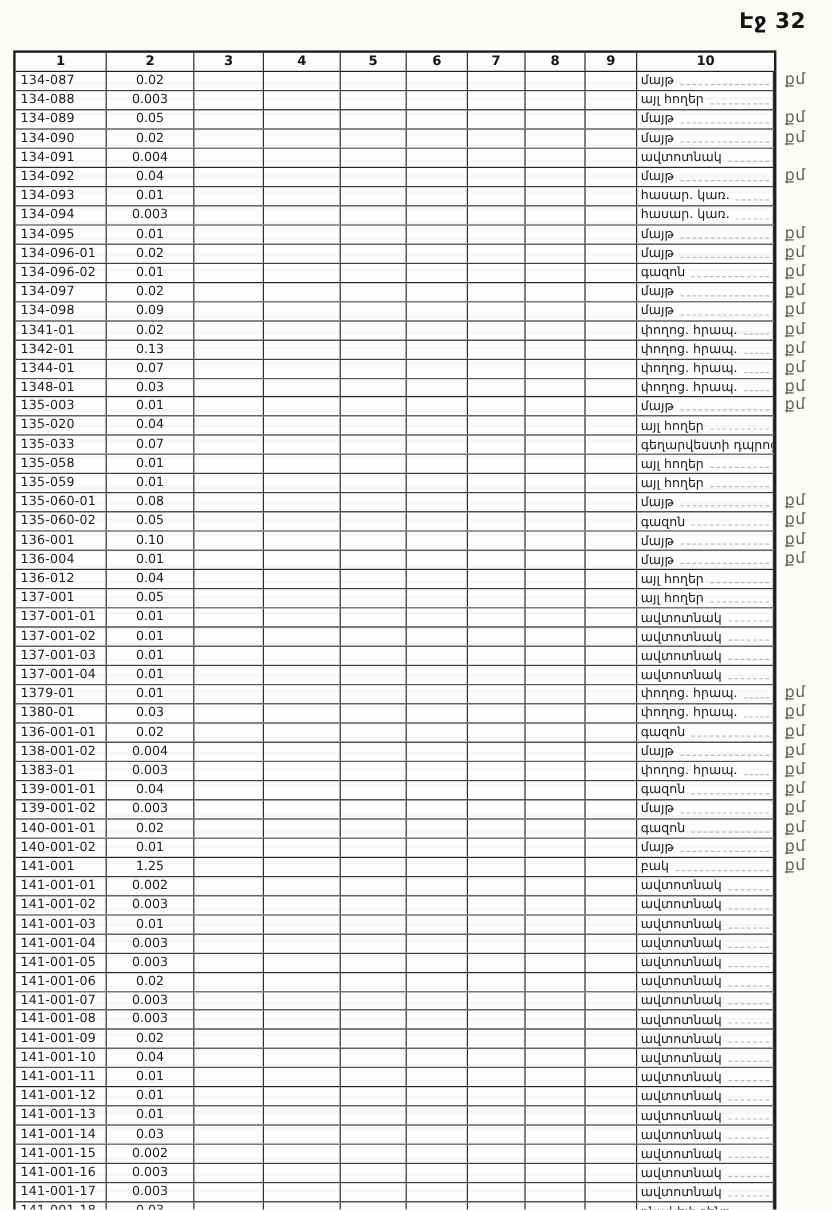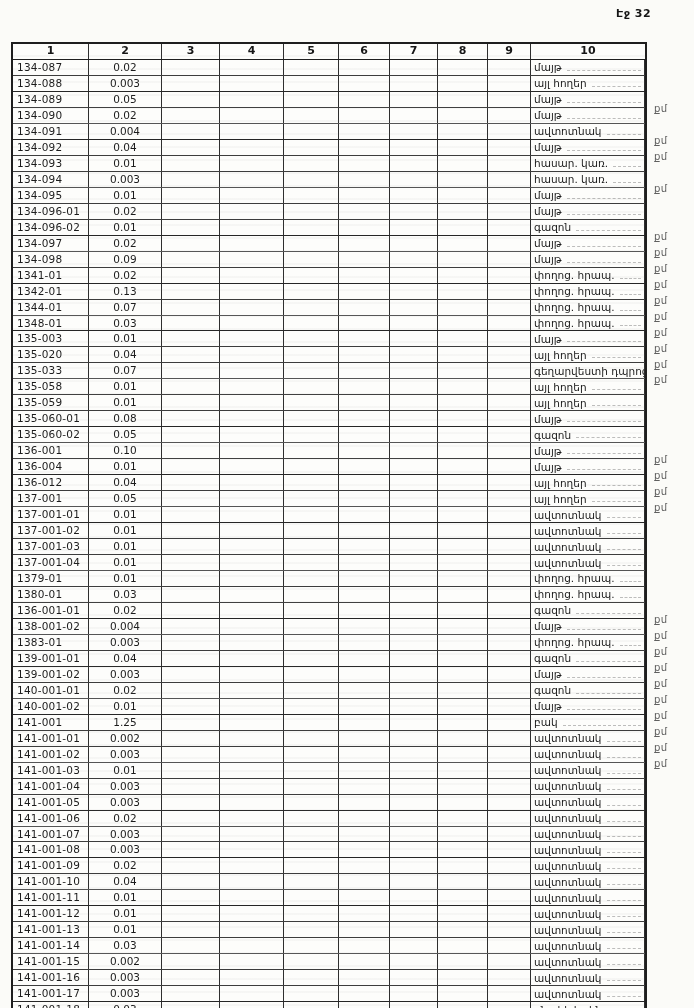--- a/index.html
+++ b/index.html
@@ -4,21 +4,21 @@
 <style>
   html,body{margin:0;padding:0;}
   body{
     width:694px;height:1008px;position:relative;
     background:#fbfbf8;
     font-family:"DejaVu Sans","Liberation Sans",sans-serif;
     color:#1b1b1b;overflow:hidden;
   }
   .page-label{
     position:absolute;top:7px;left:616px;
-    font-size:11px;font-weight:700;letter-spacing:.5px;color:#151515;
+    font-size:18px;font-weight:700;letter-spacing:.5px;color:#151515;
   }
   .scan-table{
     position:absolute;top:42px;left:11px;width:636px;
     border:2px solid #1e1e1e;
     background:#fdfdfb;
     box-sizing:border-box;
   }
   .row,.header-row{
     display:grid;
     grid-template-columns:76px 73px 58px 64px 55px 51px 48px 50px 43px 1fr;
@@ -43,22 +43,22 @@
   .c2{text-align:center;}
   .c10{padding-left:3px;display:flex;align-items:center;}
   .use-text{flex:0 0 auto;}
   .c10::after{
     content:"";flex:1 1 auto;margin:0 3px 2px 5px;
     border-bottom:1px dashed #8a8a8a;opacity:.55;height:0;
     transform:translateY(4px);
   }
   .margin-note{
     position:absolute;left:calc(100% + 9px);top:0;
-    font-size:10px;line-height:14px;color:#5f5f5f;
-    letter-spacing:.5px;white-space:nowrap;margin-top:42px;
+    font-size:13px;line-height:14px;color:#5f5f5f;
+    letter-spacing:.5px;white-space:nowrap;
   }
   
   .scan-table::after{
     content:"";position:absolute;inset:0;pointer-events:none;
     background:repeating-linear-gradient(180deg,rgba(120,120,120,0) 0 11px,rgba(120,120,120,.05) 11px 13px);
   }
 </style>
 </head>
 <body>
 

